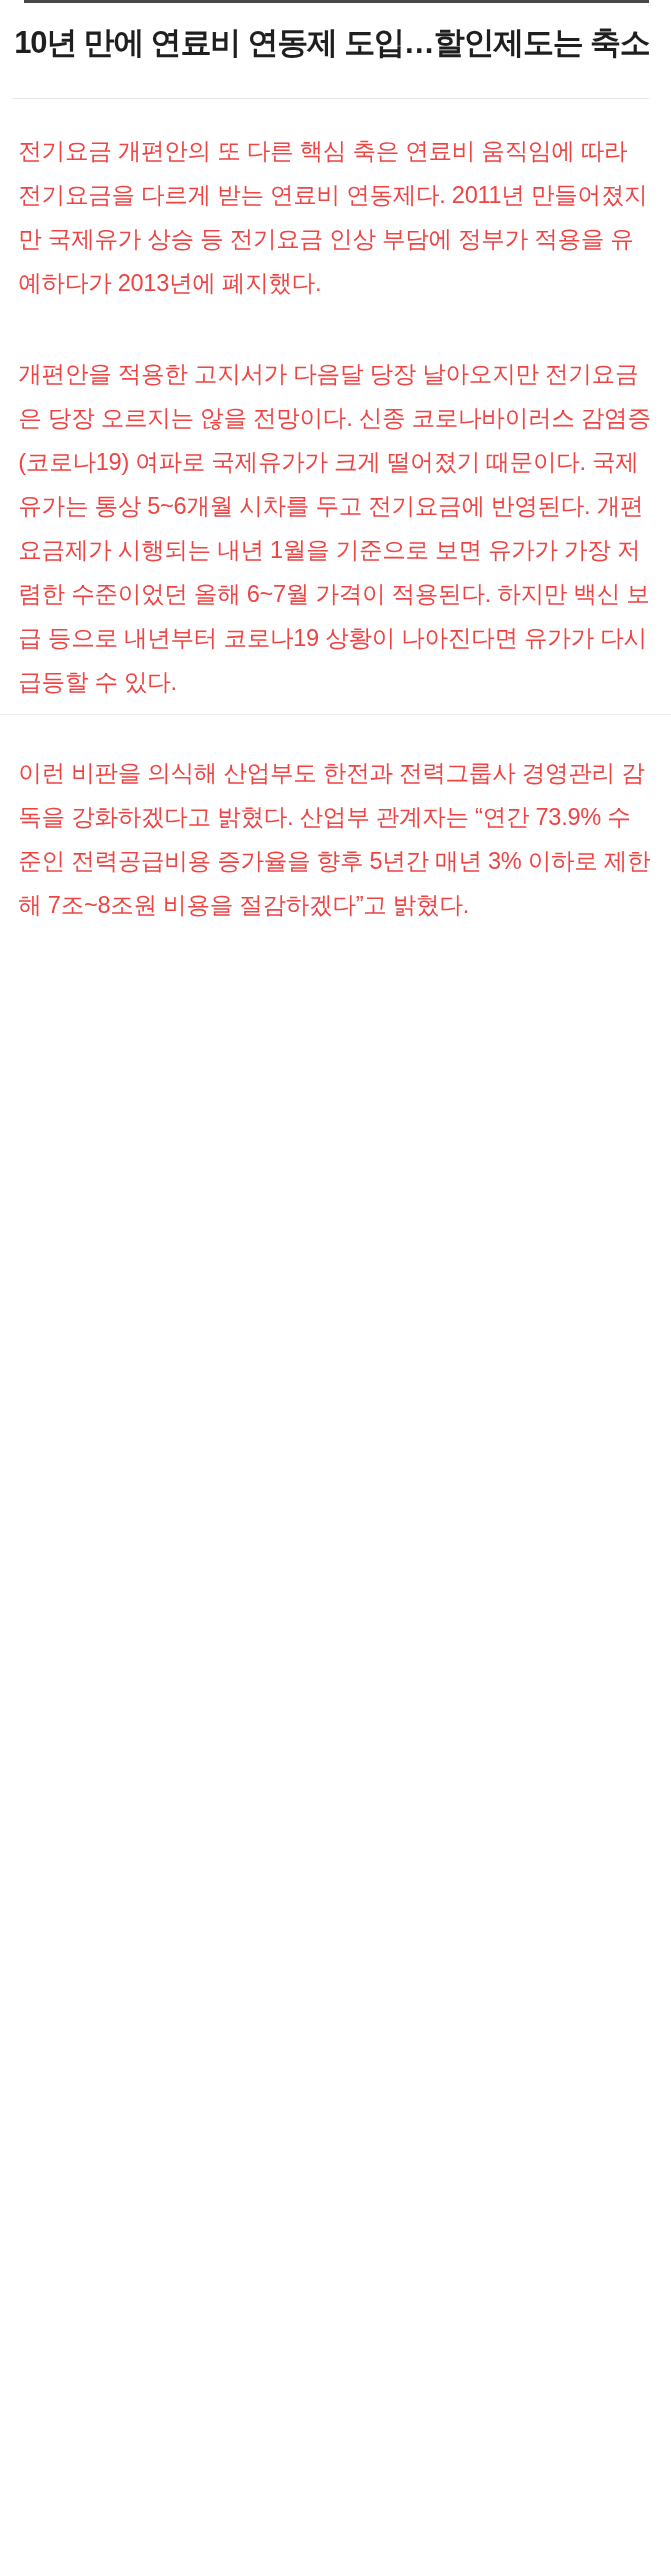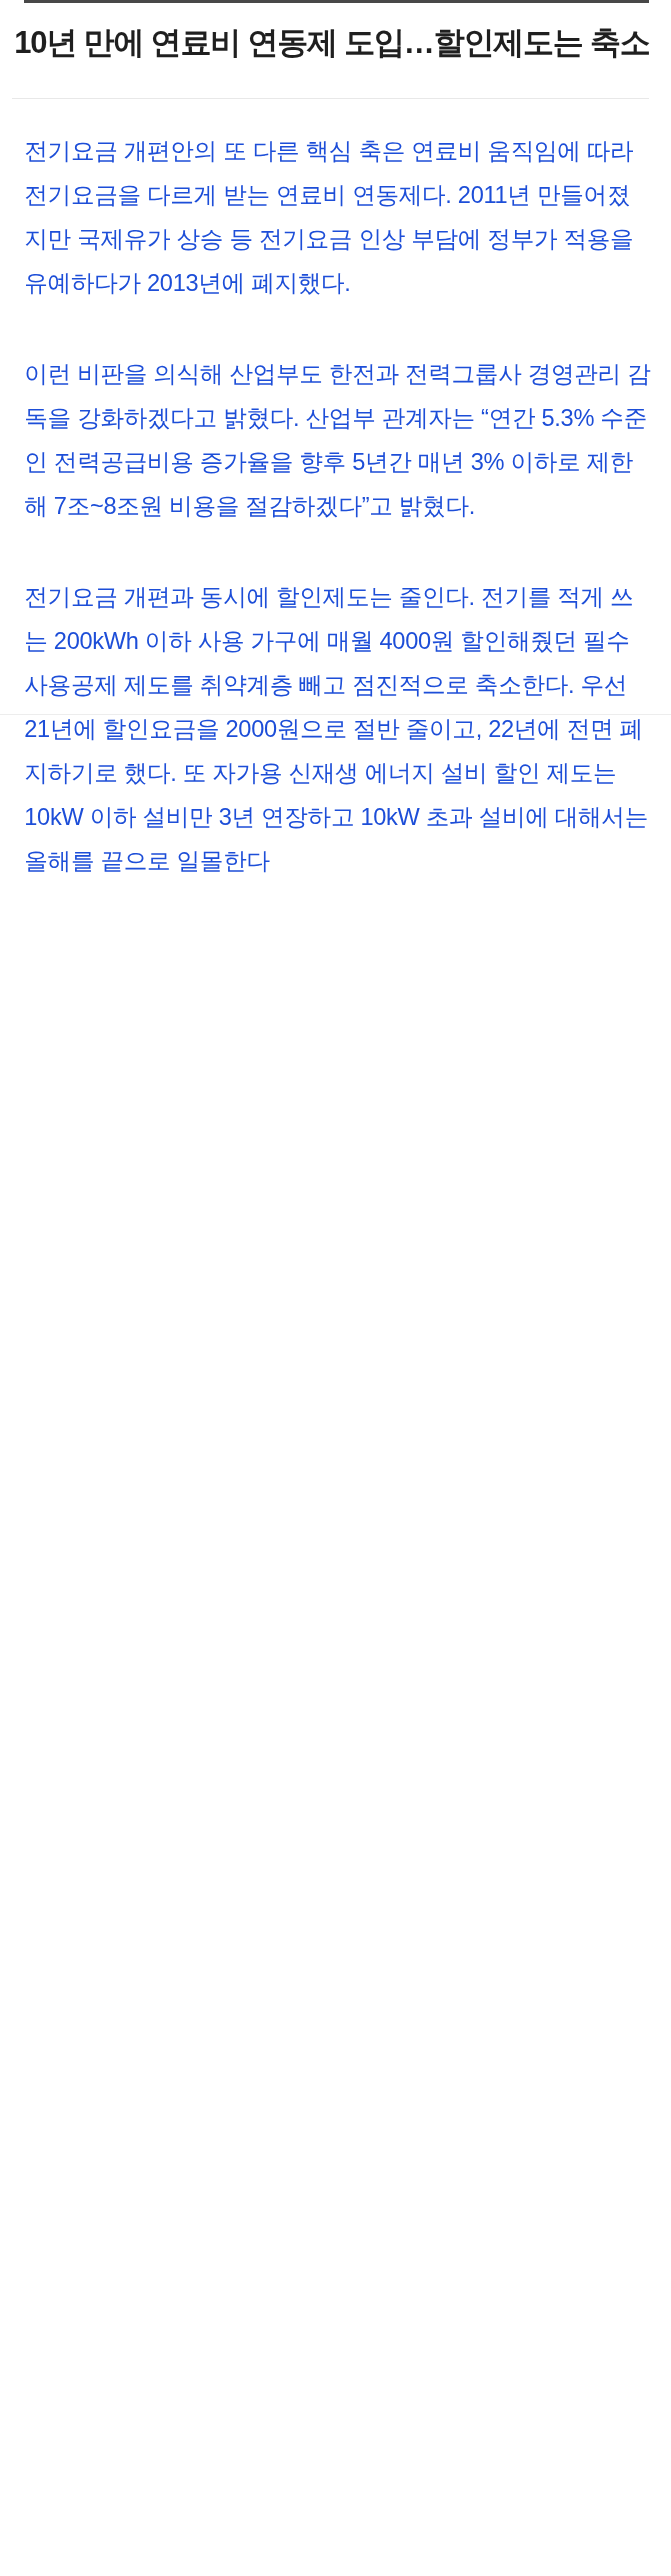--- a/index.html
+++ b/index.html
@@ -37,25 +37,25 @@
     color: #1f1f1f;
     word-break: keep-all;
   }
   .title-divider {
     border: none;
     border-top: 1.2px solid #e8e8e8;
     margin: 35px 0 0 -1.9px;  
     width: 637px;
   }
   .article-body p {
-    margin: 0 0 47px 10px;
+    margin: 0 0 47px 4px;
     font-size: 23.6px;
     line-height: 44px;
     letter-spacing: -0.3px;
-    color: #1d4ed8;
+    color: #ef4444;
     word-break: normal;
   }
   .article-body p:first-child {
     margin-top: 30px;
   }
   .seam-line {
     position: absolute;
     top: 714px;
     left: 0;
     width: 671px;
@@ -69,20 +69,20 @@
 <div class="page">
   <div class="top-bar"></div>
 
   <div class="article">
     <h1 class="article-title">10년 만에 연료비 연동제 도입…할인제도는 축소</h1>
 
     <hr class="title-divider">
 
     <div class="article-body">
       <p>전기요금 개편안의 또 다른 핵심 축은 연료비 움직임에 따라 전기요금을 다르게 받는 연료비 연동제다. 2011년 만들어졌지만 국제유가 상승 등 전기요금 인상 부담에 정부가 적용을 유예하다가 2013년에 폐지했다.</p>
-      <p>이런 비판을 의식해 산업부도 한전과 전력그룹사 경영관리 감독을 강화하겠다고 밝혔다. 산업부 관계자는 “연간 5.3% 수준인 전력공급비용 증가율을 향후 5년간 매년 3% 이하로 제한해 7조~8조원 비용을 절감하겠다”고 밝혔다.</p>
-      <p>전기요금 개편과 동시에 할인제도는 줄인다. 전기를 적게 쓰는 200kWh 이하 사용 가구에 매월 4000원 할인해줬던 필수사용공제 제도를 취약계층 빼고 점진적으로 축소한다. 우선 21년에 할인요금을 2000원으로 절반 줄이고, 22년에 전면 폐지하기로 했다. 또 자가용 신재생 에너지 설비 할인 제도는 10kW 이하 설비만 3년 연장하고 10kW 초과 설비에 대해서는 올해를 끝으로 일몰한다</p>
+      <p>개편안을 적용한 고지서가 다음달 당장 날아오지만 전기요금은 당장 오르지는 않을 전망이다. 신종 코로나바이러스 감염증(코로나19) 여파로 국제유가가 크게 떨어졌기 때문이다. 국제유가는 통상 5~6개월 시차를 두고 전기요금에 반영된다. 개편 요금제가 시행되는 내년 1월을 기준으로 보면 유가가 가장 저렴한 수준이었던 올해 6~7월 가격이 적용된다. 하지만 백신 보급 등으로 내년부터 코로나19 상황이 나아진다면 유가가 다시 급등할 수 있다.</p>
+      <p>이런 비판을 의식해 산업부도 한전과 전력그룹사 경영관리 감독을 강화하겠다고 밝혔다. 산업부 관계자는 “연간 73.9% 수준인 전력공급비용 증가율을 향후 5년간 매년 3% 이하로 제한해 7조~8조원 비용을 절감하겠다”고 밝혔다.</p>
     </div>
   </div>
 
   <div class="seam-line"></div>
 </div>
 
 
 </body></html>

